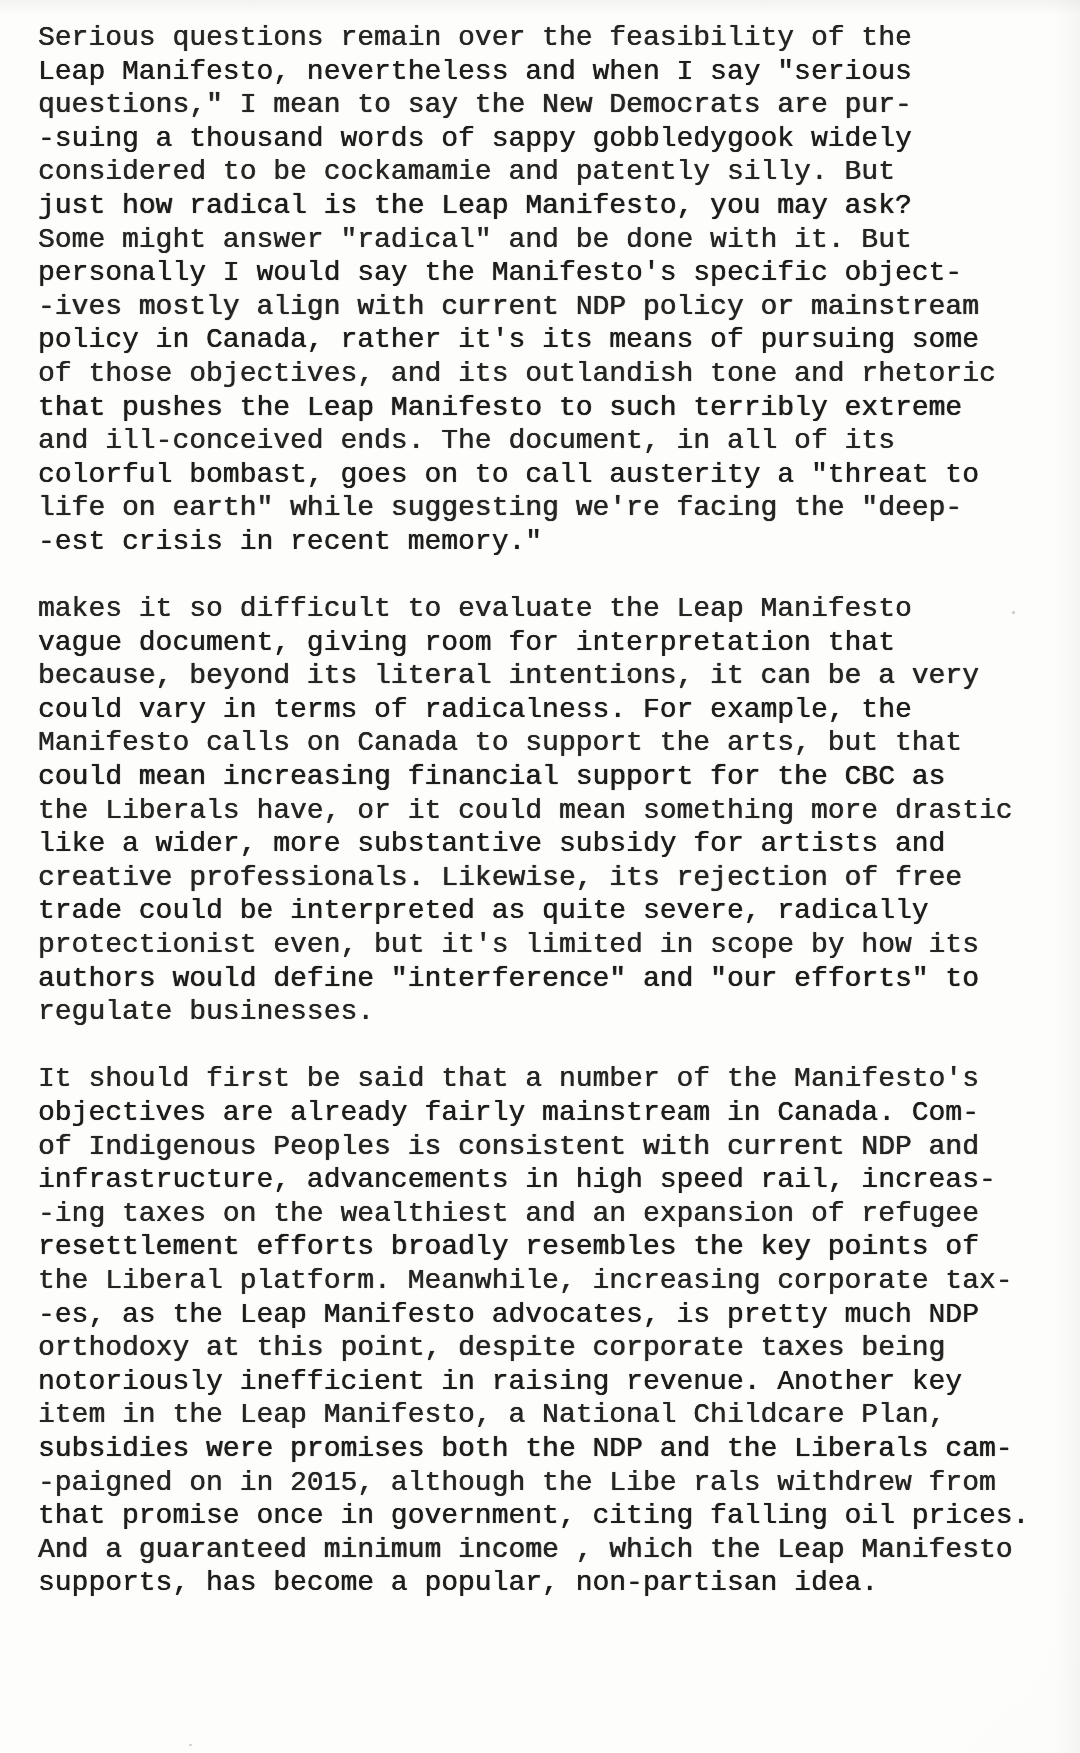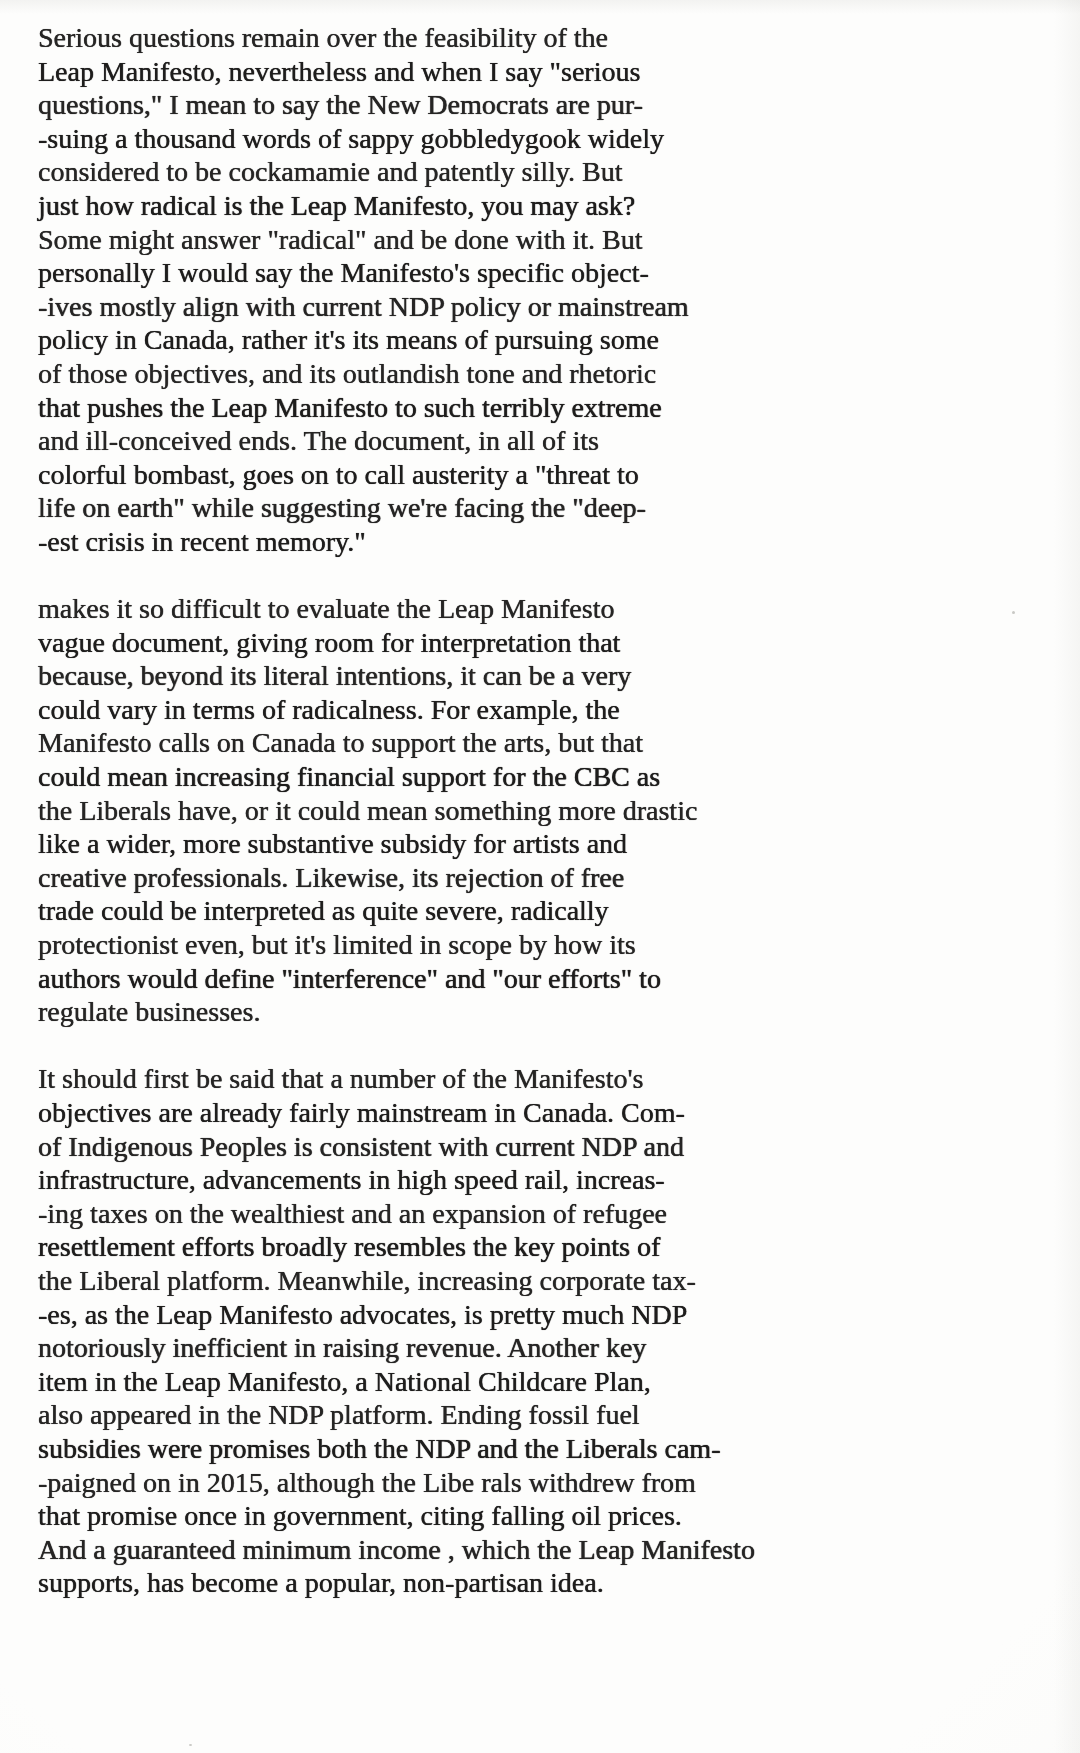--- a/index.html
+++ b/index.html
@@ -14,21 +14,20 @@
     font-family: "Liberation Mono", monospace;
   }
   .paper {
     position: relative;
     width: 1080px;
     height: 1753px;
     background:
       radial-gradient(ellipse 140% 120% at 45% 42%, #fdfdfc 55%, #f7f7f5 88%, #efefed 100%);
     box-sizing: border-box;
     padding: 21px 0 0 38px;
-    font-family: Liberation Serif, serif;
   }
   
   .paper::before {
     content: "";
     position: absolute;
     top: 0; right: 0; bottom: 0;
     width: 26px;
     background: linear-gradient(to right, rgba(200,200,196,0) 0%, rgba(208,208,204,0.18) 100%);
     pointer-events: none;
   }
@@ -111,23 +110,23 @@
       </div>
       <div class="paragraph">
         <div class="line">It should first be said that a number of the Manifesto's</div>
         <div class="line">objectives are already fairly mainstream in Canada. Com-</div>
         <div class="line">of Indigenous Peoples is consistent with current NDP and</div>
         <div class="line">infrastructure, advancements in high speed rail, increas-</div>
         <div class="line">-ing taxes on the wealthiest and an expansion of refugee</div>
         <div class="line">resettlement efforts broadly resembles the key points of</div>
         <div class="line">the Liberal platform. Meanwhile, increasing corporate tax-</div>
         <div class="line">-es, as the Leap Manifesto advocates, is pretty much NDP</div>
+        <div class="line">orthodoxy at this point, despite corporate taxes being</div>
         <div class="line">notoriously inefficient in raising revenue. Another key</div>
         <div class="line">item in the Leap Manifesto, a National Childcare Plan,</div>
-        <div class="line">also appeared in the NDP platform. Ending fossil fuel</div>
         <div class="line">subsidies were promises both the NDP and the Liberals cam-</div>
         <div class="line">-paigned on in 2015, although the Libe rals withdrew from</div>
         <div class="line">that promise once in government, citing falling oil prices.</div>
         <div class="line">And a guaranteed minimum income , which the Leap Manifesto</div>
         <div class="line">supports, has become a popular, non-partisan idea.</div>
       </div>
     </div>
   <div class="speck" style="left:189px; top:1744px; width:3px; height:2px;"></div>
   <div class="speck" style="left:1012px; top:611px; width:3px; height:3px;"></div>
   <div class="speck" style="left:628px; top:676px; width:2px; height:2px;"></div>

